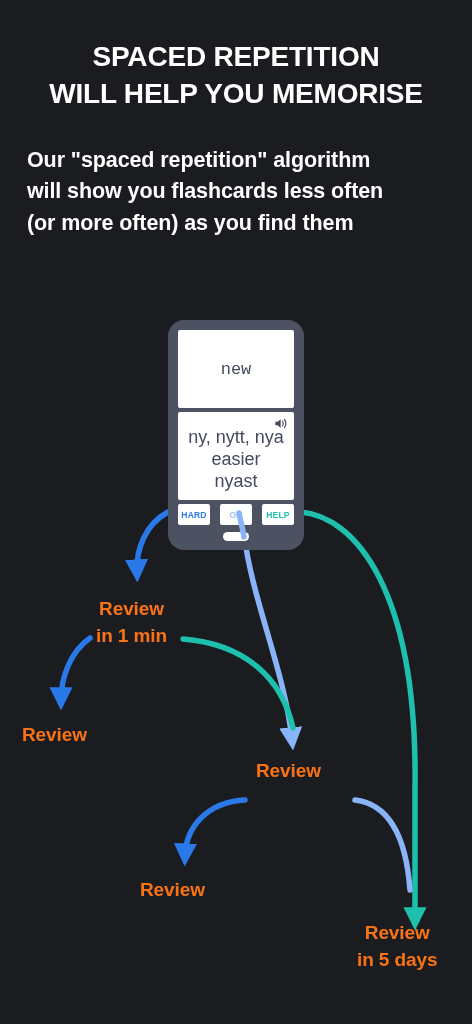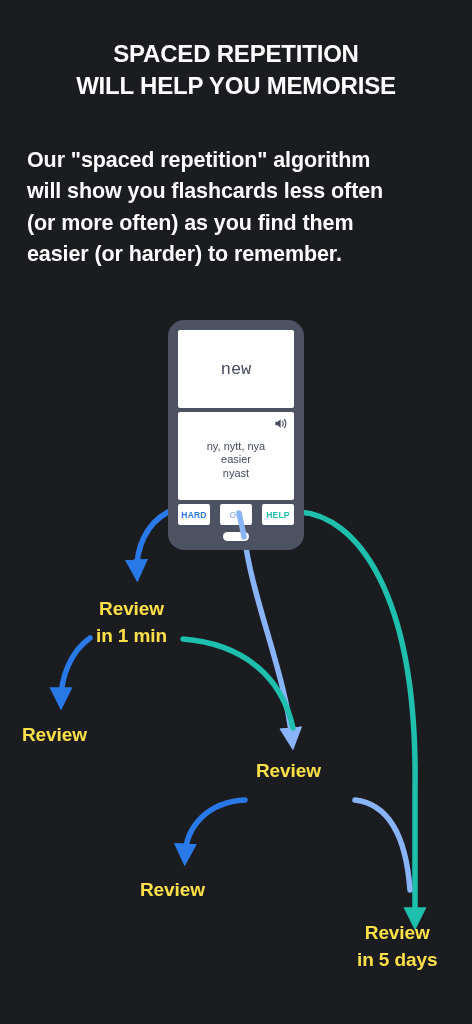--- a/index.html
+++ b/index.html
@@ -22,21 +22,21 @@
   }
 
   
   .headline {
     position: absolute;
     top: 38px;
     left: 0;
     width: 472px;
     text-align: center;
     color: #ffffff;
-    font-size: 24px;
+    font-size: 28px;
     font-weight: bold;
     line-height: 1.33;
     letter-spacing: -0.2px;
   }
   .headline .ln { display: block; }
 
   
   .body-copy {
     position: absolute;
     top: 145px;
@@ -82,21 +82,21 @@
     height: 88px;
     background: #ffffff;
     border-radius: 2px;
     position: relative;
     display: flex;
     align-items: center;
     justify-content: center;
   }
   .card-back-text {
     color: #454b5e;
-    font-size: 11px;
+    font-size: 18px;
     line-height: 1.22;
     text-align: center;
     padding-top: 8px;
   }
   .card-back-text .ln { display: block; }
   .speaker-icon {
     position: absolute;
     top: 4px;
     right: 6px;
     width: 14px;
@@ -147,21 +147,21 @@
     inset: 0;
     width: 472px;
     height: 1024px;
     z-index: 8;
     pointer-events: none;
   }
 
   
   .rlabel {
     position: absolute;
-    color: #fde047;
+    color: #f97316;
     font-size: 19px;
     font-weight: bold;
     line-height: 1.42;
     text-align: center;
     letter-spacing: -0.1px;
     z-index: 9;
     white-space: nowrap;
   }
   .rlabel .ln { display: block; }
 
@@ -178,21 +178,20 @@
 
   <div class="headline">
     <span class="ln">SPACED REPETITION</span>
     <span class="ln">WILL HELP YOU MEMORISE</span>
   </div>
 
   <div class="body-copy">
     <span class="ln">Our "spaced repetition" algorithm</span>
     <span class="ln">will show you flashcards less often</span>
     <span class="ln">(or more often) as you find them</span>
-    <span class="ln">easier (or harder) to remember.</span>
   </div>
 
   <svg class="arrows" viewBox="0 0 472 1024">
     <defs>
       <marker id="head-blue" markerWidth="4.2" markerHeight="4.2" refX="2.3" refY="2.1" orient="auto">
         <path d="M0,0 L4.2,2.1 L0,4.2 z" fill="#2979e8"></path>
       </marker>
       <marker id="head-lblue" markerWidth="4.2" markerHeight="4.2" refX="2.3" refY="2.1" orient="auto">
         <path d="M0,0 L4.2,2.1 L0,4.2 z" fill="#8ab4f8"></path>
       </marker>

